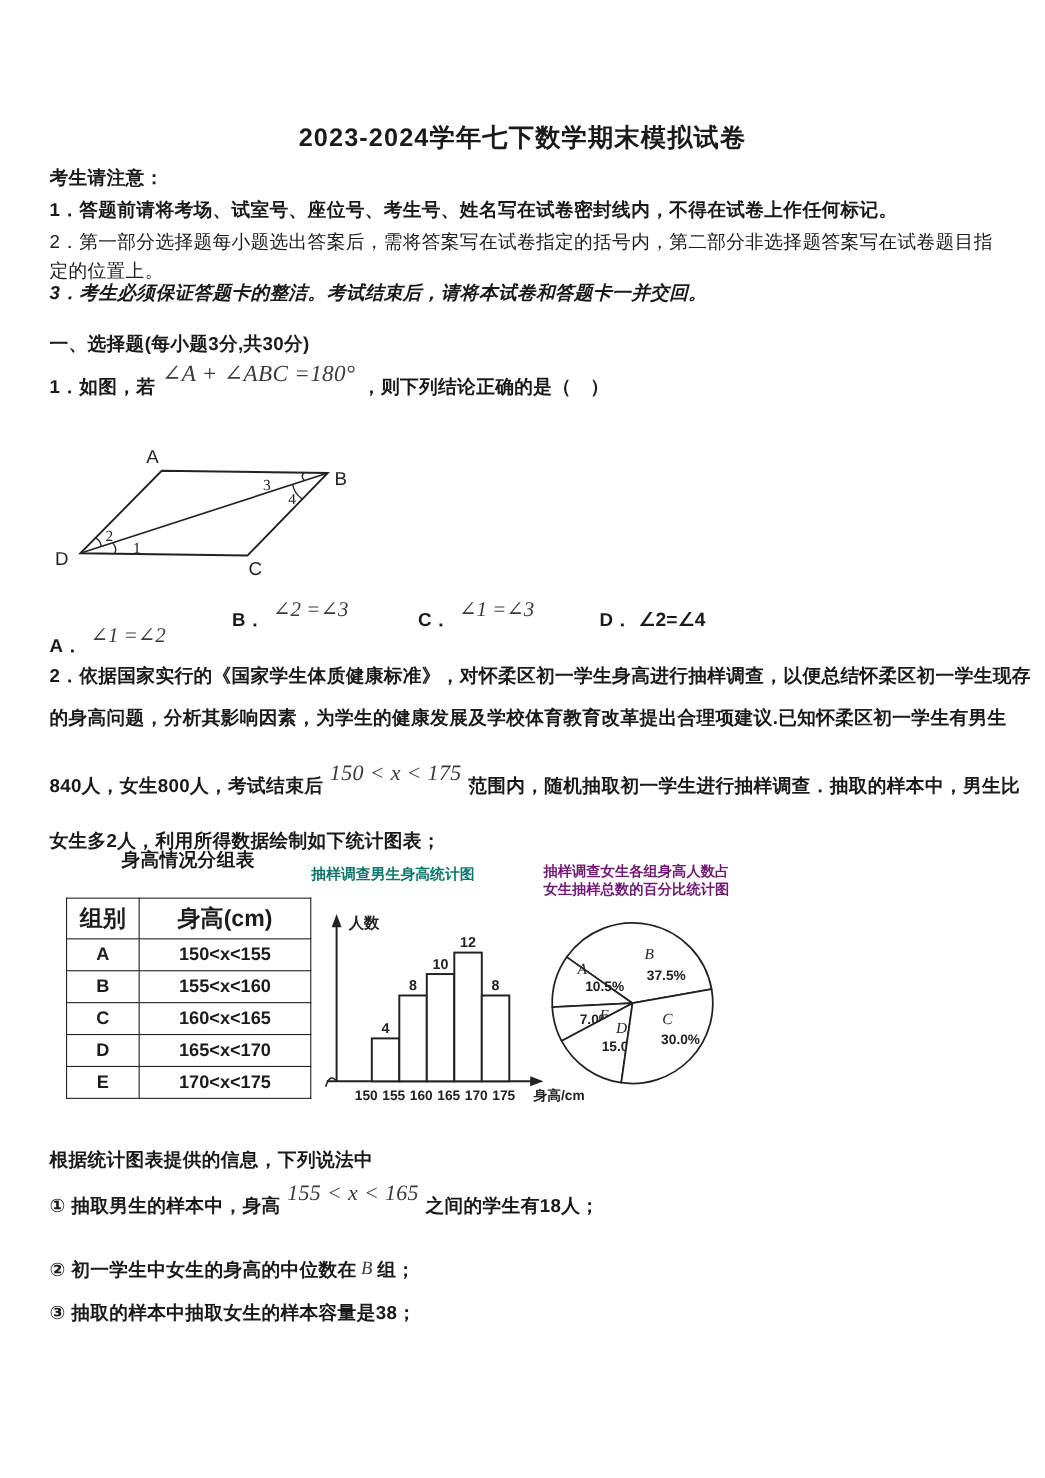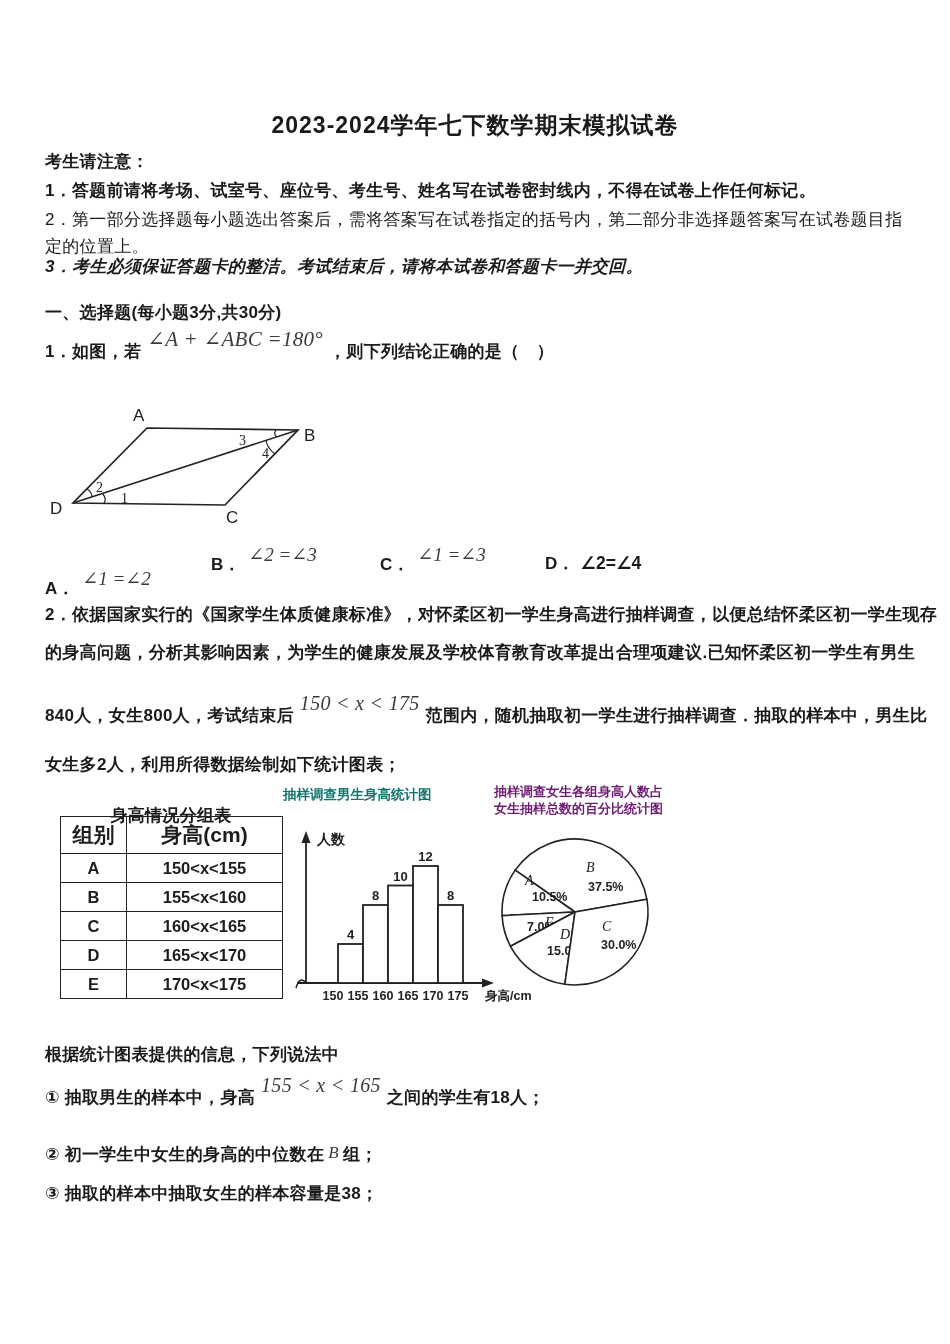--- a/index.html
+++ b/index.html
@@ -66,21 +66,21 @@
   <span class="abs opt" style="left:380px;top:552px;"><span>C．</span><span class="fx opt-math">∠1 =∠3</span></span>
   <span class="abs opt plain" style="left:545px;top:552px;"><span>D．</span><span class="fx opt-math">∠2=∠4</span></span>
 
   <div class="abs line" style="left:45px;top:603px;">2．依据国家实行的《国家学生体质健康标准》，对怀柔区初一学生身高进行抽样调查，以便总结怀柔区初一学生现存</div>
   <div class="abs line" style="left:45px;top:641px;">的身高问题，分析其影响因素，为学生的健康发展及学校体育教育改革提出合理项建议.已知怀柔区初一学生有男生</div>
   <div class="abs line" style="left:45px;top:703px;">
     <span>840人，女生800人，考试结束后</span><span class="fx raise">150 &lt; x &lt; 175</span><span>范围内，随机抽取初一学生进行抽样调查．抽取的样本中，男生比</span>
   </div>
   <div class="abs line" style="left:45px;top:753px;">女生多2人，利用所得数据绘制如下统计图表；</div>
 
-  <div class="abs line" style="left:60px;top:804px;width:222px;text-align:center;">身高情况分组表</div>
+  <div class="abs line" style="left:60px;top:770px;width:222px;text-align:center;">身高情况分组表</div>
   <table class="grp abs" style="left:60px;top:816px;width:222px;">
     <colgroup>
         <col style="width:66px">
         <col style="width:156px">
       </colgroup>
     <tbody>
         <tr>
       <th>组别</th>
       <th>身高(cm)</th>
     </tr>

